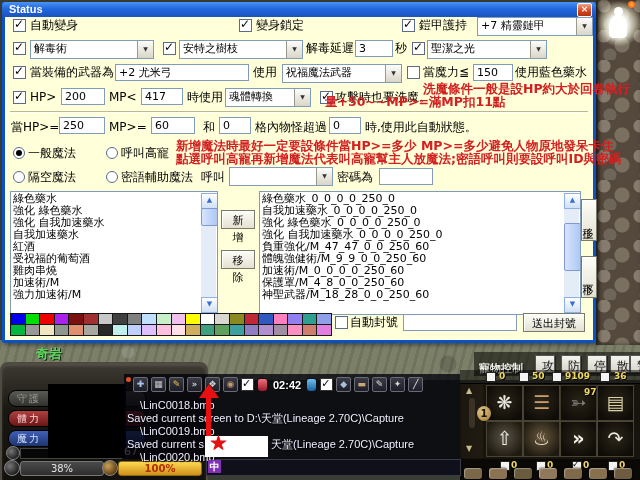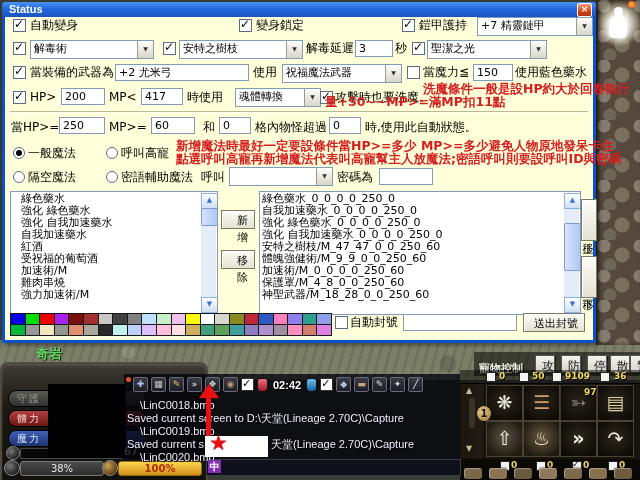--- a/index.html
+++ b/index.html
@@ -31,21 +31,21 @@
   .rad{position:absolute;width:10px;height:10px;border-radius:50%;background:#fff;border:1px solid #5a6b8c}
   .rad.on::after{content:"";position:absolute;left:2px;top:2px;width:6px;height:6px;border-radius:50%;background:#000}
   .inp{position:absolute;background:#fff;border:1px solid #7f9db9;font-size:11px;line-height:14px;
     padding:1px 3px;color:#000;white-space:nowrap;overflow:hidden;height:13px}
   .dd{position:absolute;height:17px;background:#fff;border:1px solid #7f9db9}
   .dd .t{position:absolute;left:3px;right:17px;top:1px;font-size:11px;line-height:14px;white-space:nowrap;overflow:hidden}
   .dd .b{position:absolute;right:0;top:0;bottom:0;width:15px;
     background:linear-gradient(180deg,#fdfdfb,#d9d5c8);border-left:1px solid #9a9a8a;
     color:#333;font-size:6px;text-align:center;line-height:16px}
   .btn{position:absolute;background:linear-gradient(180deg,#fdfdf8,#e4e1d2);border:1px solid #7a7a6a;
-    box-shadow:inset 1px 1px 0 #fff;font-size:11px;color:#000;text-align:right;line-height:17px}
+    box-shadow:inset 1px 1px 0 #fff;font-size:11px;color:#000;text-align:center;line-height:17px}
   .vbtn{writing-mode:vertical-rl;text-orientation:upright;line-height:15px;padding-top:3px}
   .list{position:absolute;background:#fff;border:1px solid #7f9db9;overflow:hidden}
   .li{font-size:11px;line-height:12px;padding:0 2px;white-space:nowrap;color:#000}
   .sbar{position:absolute;top:1px;bottom:1px;right:1px;width:15px;background:#e4ecf8}
   .sa{position:absolute;left:0;width:15px;height:14px;background:linear-gradient(180deg,#fff,#cfe0f6);
     border:1px solid #8cb0e8;color:#3a6fd0;font-size:7px;text-align:center;line-height:13px}
   .sth{position:absolute;left:0;width:15px;background:linear-gradient(90deg,#d7e4fc,#aec8f4);
     border:1px solid #7e9ad1;border-radius:2px}
   .etch{position:absolute;height:0;border-top:1px solid #b9b897;border-bottom:1px solid #fffff4}
   .pal{position:absolute;display:flex;background:#181818;padding:1px;gap:1px}
@@ -142,21 +142,21 @@
 
     <span class="red" style="left:418px;top:80px;z-index:60">洗魔條件一般是設HP約大於回卷執行</span>
     <span class="red" style="left:320px;top:93px;z-index:60">量+50~~MP&gt;=滿MP扣11點</span>
 
     <span class="cb on" style="left:8px;top:89px"></span>
     <span class="lbl" style="left:25px;top:88px">HP&gt;</span>
     <span class="inp" style="left:56px;top:86px;width:36px">200</span>
     <span class="lbl" style="left:104px;top:88px">MP&lt;</span>
     <span class="inp" style="left:136px;top:86px;width:34px">417</span>
     <span class="lbl" style="left:182px;top:88px">時使用</span>
-    <span class="dd" style="left:230px;top:86px;width:84px">
+    <span class="dd" style="left:220px;top:86px;width:84px">
       <span class="t">魂體轉換</span>
         <span class="b">▼</span>
       </span>
     <span class="cb on" style="left:315px;top:89px"></span>
     <span class="lbl" style="left:330px;top:88px">攻擊時也要洗魔。</span>
 
     <div class="etch" style="left:5px;top:109px;width:578px"></div>
 
     <span class="lbl" style="left:6px;top:118px">當HP&gt;=</span>
     <span class="inp" style="left:54px;top:115px;width:38px">250</span>
@@ -181,46 +181,46 @@
     <span class="lbl" style="left:116px;top:168px">密語輔助魔法</span>
     <span class="lbl" style="left:196px;top:168px">呼叫</span>
     <span class="dd" style="left:224px;top:165px;width:102px">
       <span class="t"></span>
         <span class="b">▼</span>
       </span>
     <span class="lbl" style="left:332px;top:168px">密碼為</span>
     <span class="inp" style="left:374px;top:166px;width:46px"></span>
 
     <div class="list" style="left:5px;top:189px;width:206px;height:122px">
-      <div style="padding:1px 8px">
+      <div style="padding:1px 0">
           <div class="li">綠色藥水</div>
           <div class="li">強化 綠色藥水</div>
           <div class="li">強化 自我加速藥水</div>
           <div class="li">自我加速藥水</div>
           <div class="li">紅酒</div>
           <div class="li">受祝福的葡萄酒</div>
+          <div class="li">雞肉串燒</div>
           <div class="li">加速術/M</div>
-          <div class="li">雞肉串燒</div>
           <div class="li">強力加速術/M</div>
         </div>
       <div class="sbar">
         <span class="sa" style="top:0">▲</span>
         <span class="sth" style="top:15px;height:16px"></span>
         <span class="sa" style="bottom:0">▼</span>
       </div>
     </div>
     <button class="btn" style="left:216px;top:208px;width:34px;height:19px">新增</button>
     <button class="btn" style="left:216px;top:248px;width:34px;height:19px">移除</button>
     <div class="list" style="left:254px;top:189px;width:320px;height:122px">
       <div style="padding:1px 0">
           <div class="li">綠色藥水_0_0_0_0_250_0</div>
           <div class="li">自我加速藥水_0_0_0_0_250_0</div>
           <div class="li">強化 綠色藥水_0_0_0_0_250_0</div>
           <div class="li">強化 自我加速藥水_0_0_0_0_250_0</div>
-          <div class="li">安特之樹枝/M_47_47_0_0_250_60</div>
+          <div class="li">負重強化/M_47_47_0_0_250_60</div>
           <div class="li">體魄強健術/M_9_9_0_0_250_60</div>
           <div class="li">加速術/M_0_0_0_0_250_60</div>
           <div class="li">保護罩/M_4_8_0_0_250_60</div>
           <div class="li">神聖武器/M_18_28_0_0_250_60</div>
         </div>
       <div class="sbar">
         <span class="sa" style="top:0">▲</span>
         <span class="sth" style="top:30px;height:46px"></span>
         <span class="sa" style="bottom:0">▼</span>
       </div>

